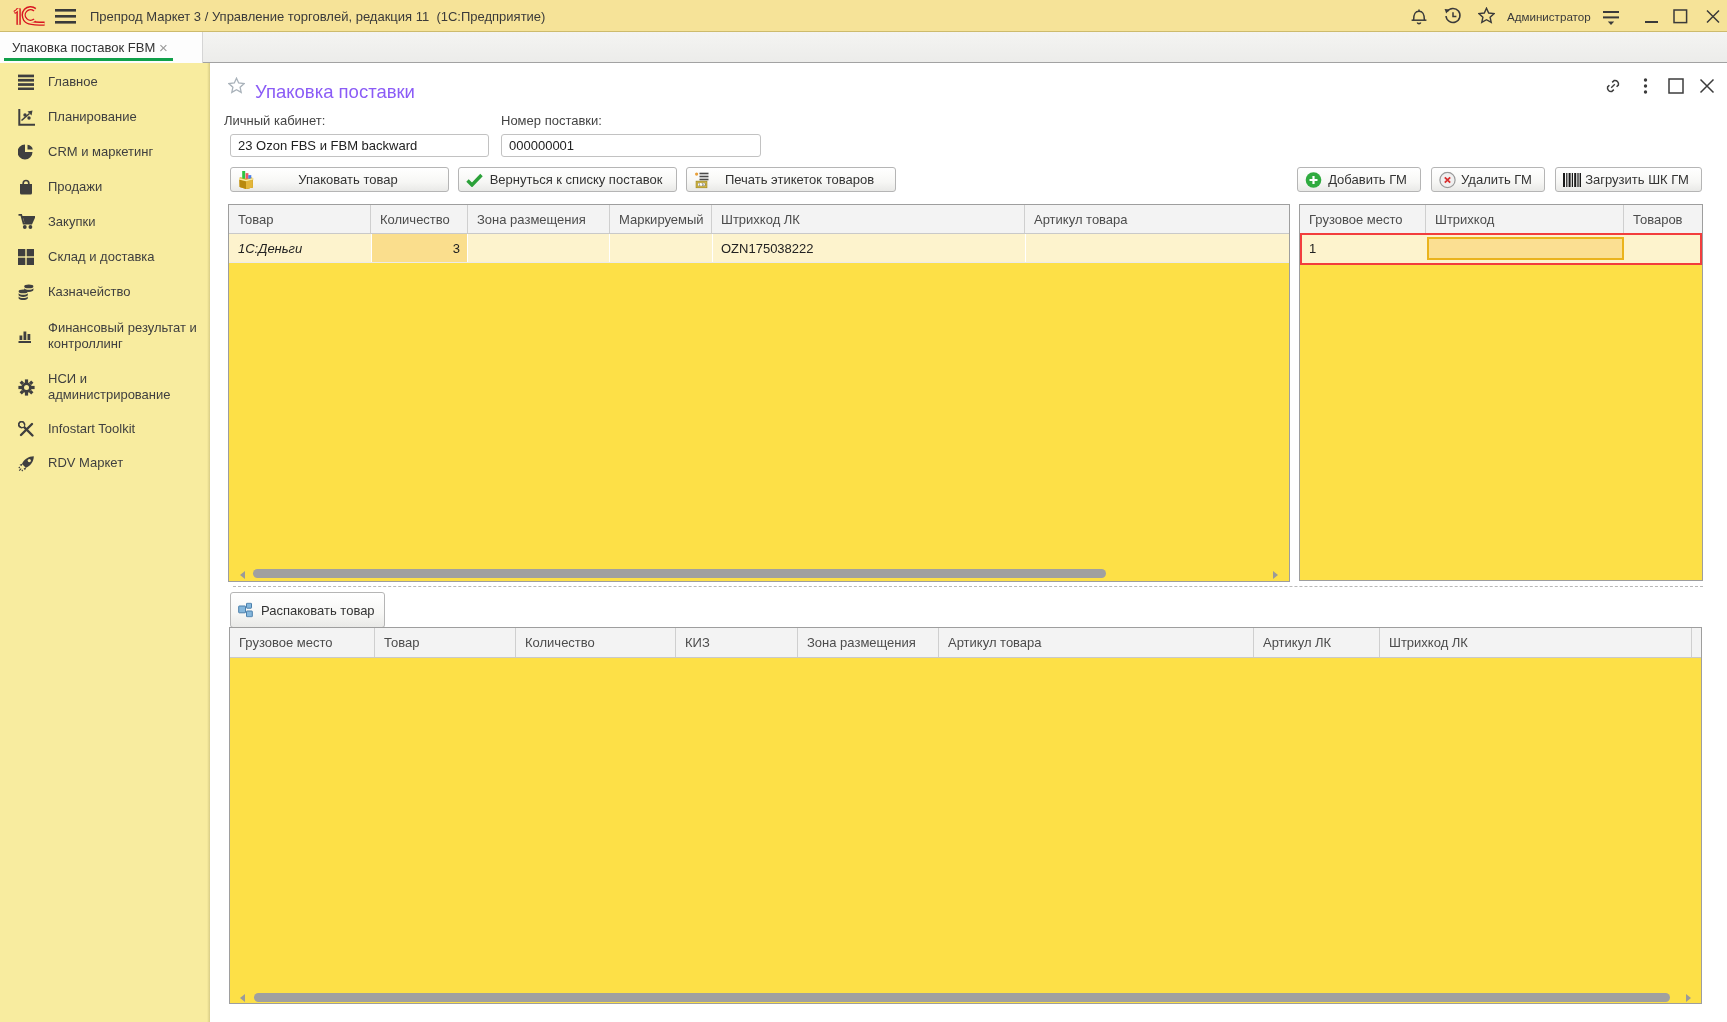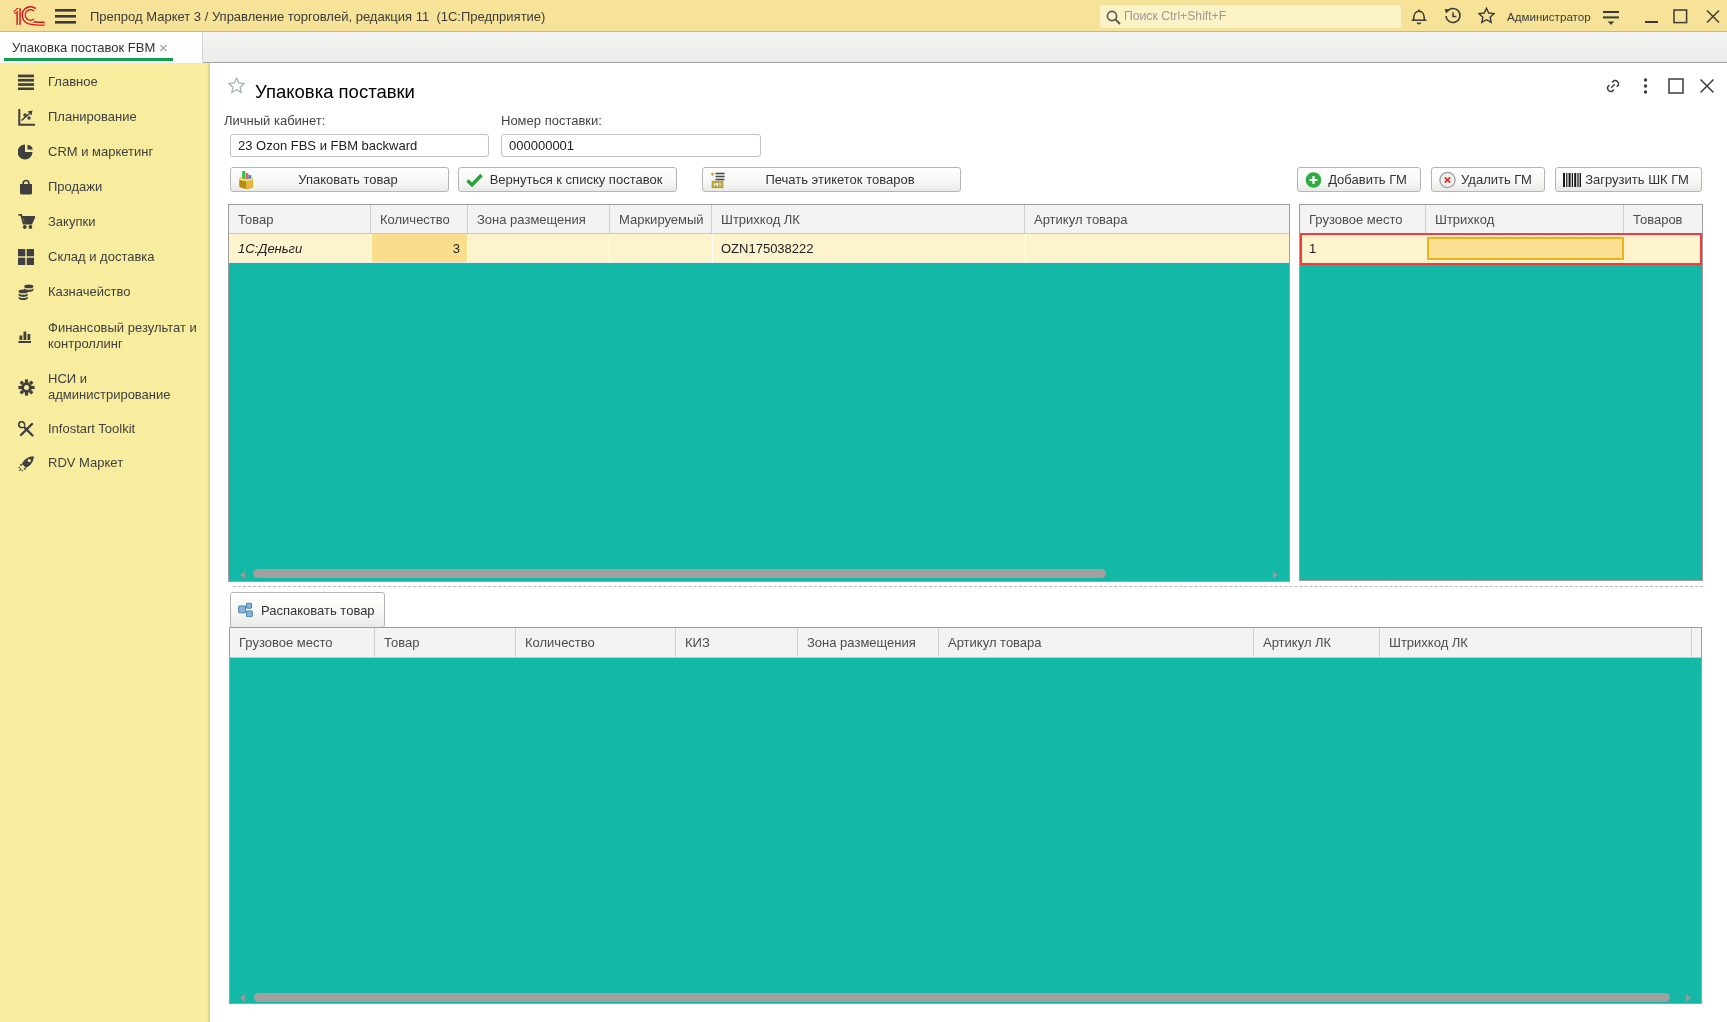--- a/index.html
+++ b/index.html
@@ -31,21 +31,21 @@
 
 .lbl { color:#444; }
 .inp { position:absolute; height:23px; border:1px solid #c2c2c2; border-radius:3px; background:#fff; color:#222; padding-left:7px; line-height:21px; }
 .btn { position:absolute; height:25px; border:1px solid #b5b5b5; border-radius:3px;
   background:linear-gradient(#ffffff,#f7f7f5 60%,#e9e9e7); color:#333;
   display:flex; align-items:center; justify-content:center; }
 .btn svg { position:absolute; left:7px; top:50%; transform:translateY(-50%); }
 .btn span { padding-left:17px;text-align:center; }
 
 
-.tblborder { position:absolute; border:1px solid #9e9e9e; background:#14b8a6; }
+.tblborder { position:absolute; border:1px solid #9e9e9e; background:#fde047; }
 .th { position:absolute; background:#f3f3f3; color:#4c4c4c; }
 .thcell { position:absolute; top:0; height:100%; line-height:29px; padding-left:9px; border-right:1px solid #cfcfcf; overflow:hidden; white-space:nowrap; }
 .thcell.last { border-right:none; }
 .cell { position:absolute; line-height:29px; overflow:hidden; white-space:nowrap; color:#222; }
 
 
 .sthumb { position:absolute; height:9px; border-radius:4.5px; background:#a0a0a0; }
 .sarrow { position:absolute; width:0; height:0; }
 
 .dashline { position:absolute; border-top:1px dashed #b9b9b9; }
@@ -67,27 +67,20 @@
       <path d="M21.9 4.8 A6.8 6.8 0 1 0 21.9 15.2" stroke-width="1.6"></path>
       <path d="M11.4 13.2 C12.6 17.2 16 18.7 31.6 18.7" stroke-width="1.5"></path>
     </g>
   </svg>
   <svg class="abs" style="left:55px; top:8px" width="21" height="16" viewBox="0 0 21 16">
     <rect x="0" y="1" width="21" height="2.6" fill="#3a3a3a"></rect>
     <rect x="0" y="7" width="21" height="2.6" fill="#3a3a3a"></rect>
     <rect x="0" y="13" width="21" height="2.6" fill="#3a3a3a"></rect>
   </svg>
   <div class="abs title">Препрод Маркет 3 / Управление торговлей, редакция 11&nbsp; (1С:Предприятие)</div>
-  <div id="search" class="abs">
-    <svg class="abs" style="left:6px; top:5px" width="15" height="15" viewBox="0 0 15 15">
-      <circle cx="6" cy="6" r="4.6" fill="none" stroke="#555" stroke-width="1.6"></circle>
-      <line x1="9.5" y1="9.5" x2="14" y2="14" stroke="#555" stroke-width="1.8"></line>
-    </svg>
-    <div class="abs ph" style="font-size:12.2px;">Поиск Ctrl+Shift+F</div>
-  </div>
   <div class="abs tico" style="left:1507px; top:10px; font-size:11.6px;">Администратор</div>
   <svg class="abs" style="left:1410px; top:7px" width="18" height="19" viewBox="0 0 18 19">
     <g fill="none" stroke="#3a3a3a" stroke-width="1.5">
       <path d="M3.6 13.2 C3.6 6.6 5 4.3 9 4.3 C13 4.3 14.4 6.6 14.4 13.2"></path>
       <path d="M1.6 13.2 H16.4"></path>
       <path d="M7.3 15.5 a1.8 1.8 0 0 0 3.4 0"></path>
       <path d="M9 4.3 V2.6"></path>
     </g>
   </svg>
   <svg class="abs" style="left:1444px; top:7px" width="18" height="18" viewBox="0 0 18 18">
@@ -230,21 +223,21 @@
     </svg>
     <div class="t" style="top:392px">RDV Маркет</div>
   </div>
 </div>
 
 <div id="content" class="abs" style="left:212px; top:63px; width:1515px; height:959px; background:#fff;"></div>
 
 <svg class="abs" style="left:228px; top:77px" width="17" height="17" viewBox="0 0 17 17">
   <path d="M8.5 1.2 L10.7 6 L16.1 6.6 L12.1 10.2 L13.2 15.4 L8.5 12.7 L3.8 15.4 L4.9 10.2 L0.9 6.6 L6.3 6 Z" fill="none" stroke="#a9b2ba" stroke-width="1.3"></path>
 </svg>
-<div class="abs" style="left:255px; top:81px; font-size:18.5px; color:#000000;">Упаковка поставки</div>
+<div class="abs" style="left:255px; top:81px; font-size:18.5px; color:#8b5cf6;">Упаковка поставки</div>
 
 <svg class="abs" style="left:1604px; top:77px" width="18" height="18" viewBox="0 0 18 18">
   <g fill="none" stroke="#3c3c3c" stroke-width="1.5">
     <path d="M7.2 10.8 L10.8 7.2" stroke-width="1.3"></path>
     <path d="M8.2 5.4 L10 3.6 A3.6 3.6 0 0 1 14.4 8 L12.6 9.8"></path>
     <path d="M9.8 12.6 L8 14.4 A3.6 3.6 0 0 1 3.6 10 L5.4 8.2"></path>
   </g>
 </svg>
 <svg class="abs" style="left:1642px; top:78px" width="7" height="16" viewBox="0 0 7 16" fill="#3c3c3c">
   <circle cx="3.5" cy="2" r="1.7"></circle>
@@ -274,21 +267,21 @@
     <path d="M1 7.6 L8 9.2 L15.4 7.4 L15.4 8.9 L8 10.7 L1 9 Z" fill="#f7eba8"></path>
   </svg>
   <span>Упаковать товар</span>
 </div>
 <div class="btn" style="left:458px; top:167px; width:219px;">
   <svg width="17" height="14" viewBox="0 0 17 14">
     <path d="M1.5 7.5 L6 12 L15.5 2" fill="none" stroke="#2ba139" stroke-width="3.4"></path>
   </svg>
   <span>Вернуться к списку поставок</span>
 </div>
-<div class="btn" style="left:702px; top:167px; width:259px;">
+<div class="btn" style="left:686px; top:167px; width:210px;">
   <svg width="16" height="17" viewBox="0 0 16 17">
     <circle cx="2.6" cy="2.6" r="1.6" fill="#e8a03c"></circle>
     <rect x="5.5" y="1.2" width="9" height="1.6" fill="#4a4a4a"></rect>
     <rect x="5.5" y="4.2" width="9" height="1.6" fill="#4a4a4a"></rect>
     <rect x="5.5" y="7.2" width="9" height="1.6" fill="#4a4a4a"></rect>
     <rect x="2.2" y="9.8" width="10.6" height="6.4" fill="#f6d44c" stroke="#a9912a" stroke-width="1"></rect>
     <rect x="3.6" y="11.2" width="7.8" height="3.6" fill="#fffef5" stroke="#a9912a" stroke-width="0.7"></rect>
     <text x="3.9" y="14.3" font-size="3.9" fill="#444">1.10</text>
   </svg>
   <span>Печать этикеток товаров</span>

